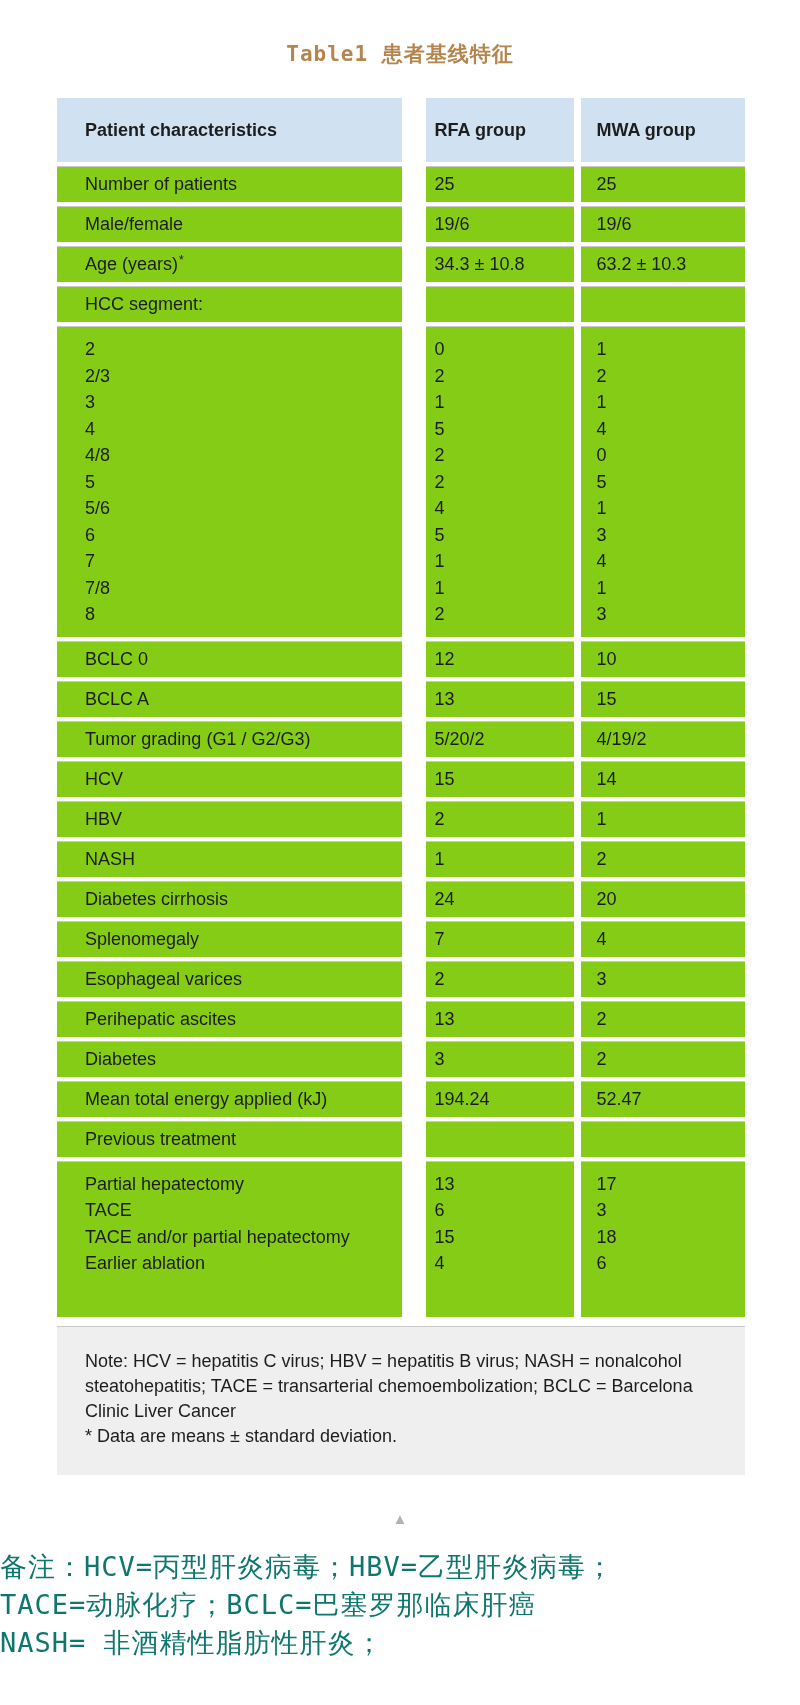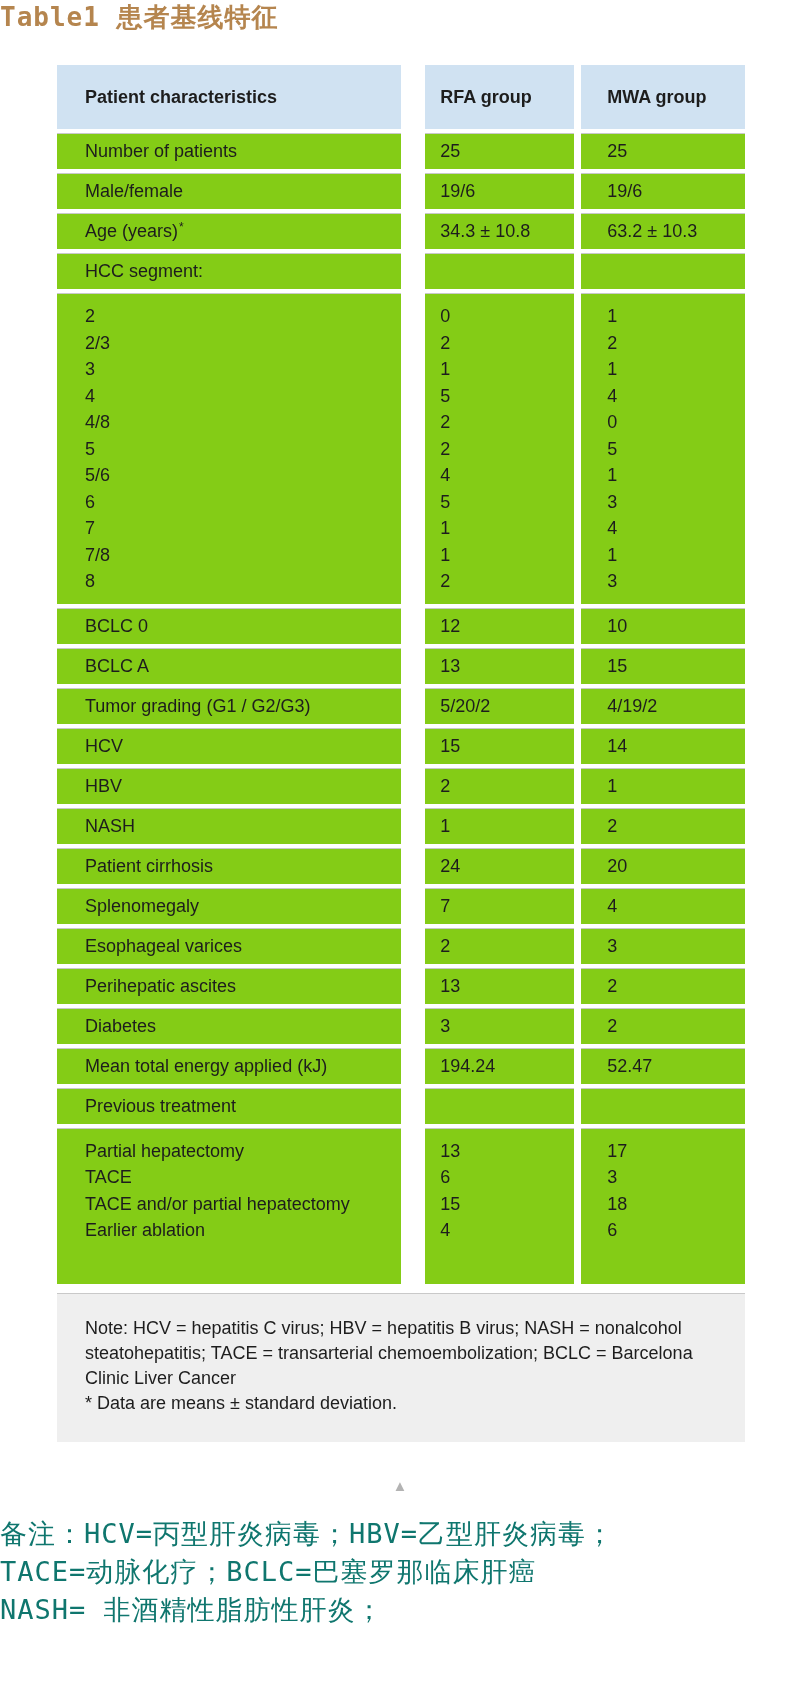--- a/index.html
+++ b/index.html
@@ -1,30 +1,30 @@
 <!DOCTYPE html>
 <html><head>
 <meta charset="utf-8">
 <style>
   html,body{margin:0;padding:0;background:#ffffff;}
   .page{
     width:800px;height:1705px;overflow:hidden;background:#ffffff;
     font-family:"Liberation Sans", sans-serif;color:#1d1d1d;position:relative;
   }
   .title{
-    color:#b5854e;font-weight:bold;
-    font-size:26px;letter-spacing:1px;
+    padding-top:40px;text-align:center;color:#b5854e;font-weight:bold;
+    font-size:21px;letter-spacing:1px;
     font-family:"DejaVu Sans Mono","DejaVu Sans",sans-serif;
   }
   .table-wrap{width:688px;margin:30px 0 0 57px;}
   .trow,.hrow{display:flex;}
   .cell{box-sizing:border-box;background:#84cc16;}
   .c1{width:354px;padding-left:28px;}
-  .c2{width:153px;margin-left:24px;padding-left:15px;}
-  .c3{width:168px;margin-left:7px;padding-left:26px;}
+  .c2{width:153px;margin-left:24px;padding-left:9px;}
+  .c3{width:168px;margin-left:7px;padding-left:15px;}
   .hrow .cell{
     background:#d0e2f2;height:64px;display:flex;align-items:center;
     font-weight:bold;font-size:18px;border-top:none;
   }
   .trow{margin-top:4px;}
   .trow .cell{
     border-top:1px solid #c9c9c9;min-height:36px;display:flex;align-items:center;
     font-size:18px;
   }
   .trow.group .cell{
@@ -147,21 +147,21 @@
           <div class="cell c1">HBV</div>
           <div class="cell c2">2</div>
           <div class="cell c3">1</div>
         </div>
         <div class="trow">
           <div class="cell c1">NASH</div>
           <div class="cell c2">1</div>
           <div class="cell c3">2</div>
         </div>
         <div class="trow">
-          <div class="cell c1">Patient cirrhosis</div>
+          <div class="cell c1">Diabetes cirrhosis</div>
           <div class="cell c2">24</div>
           <div class="cell c3">20</div>
         </div>
         <div class="trow">
           <div class="cell c1">Splenomegaly</div>
           <div class="cell c2">7</div>
           <div class="cell c3">4</div>
         </div>
         <div class="trow">
           <div class="cell c1">Esophageal varices</div>

